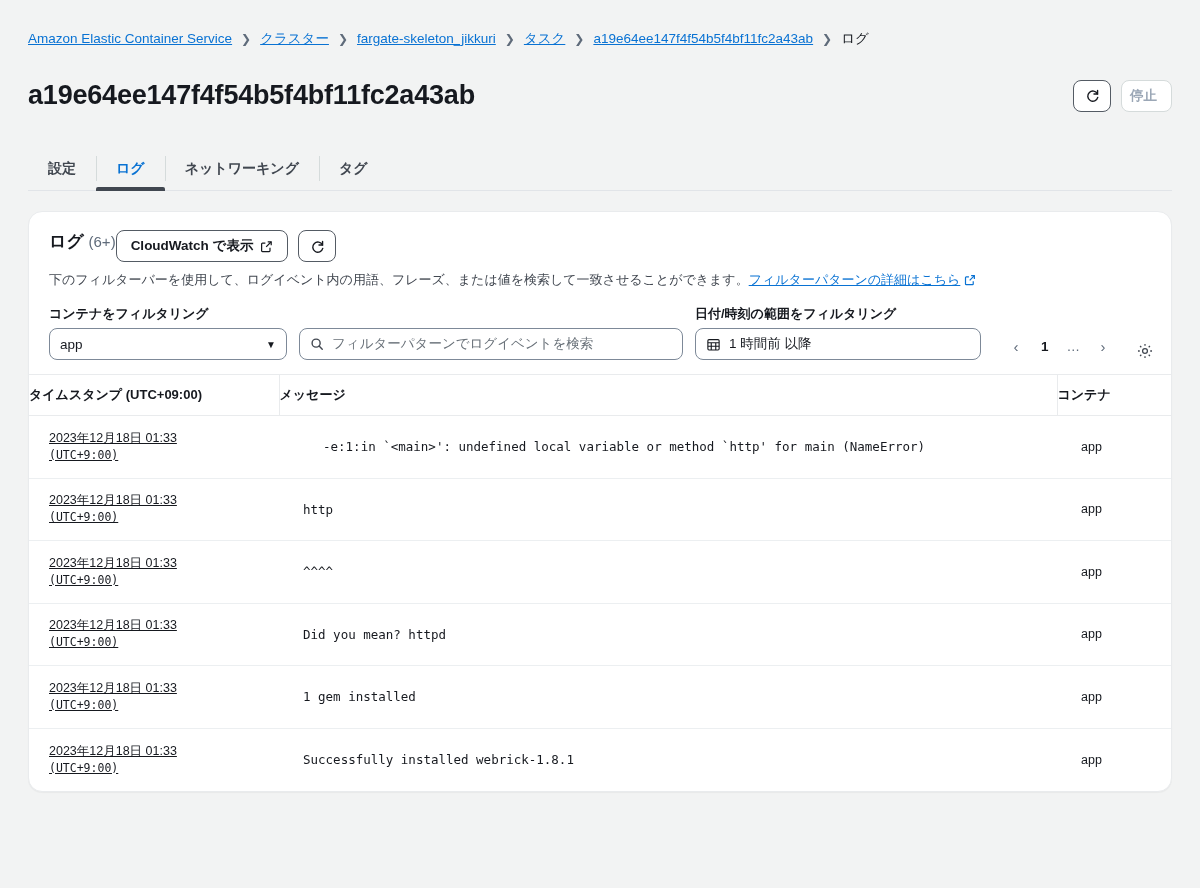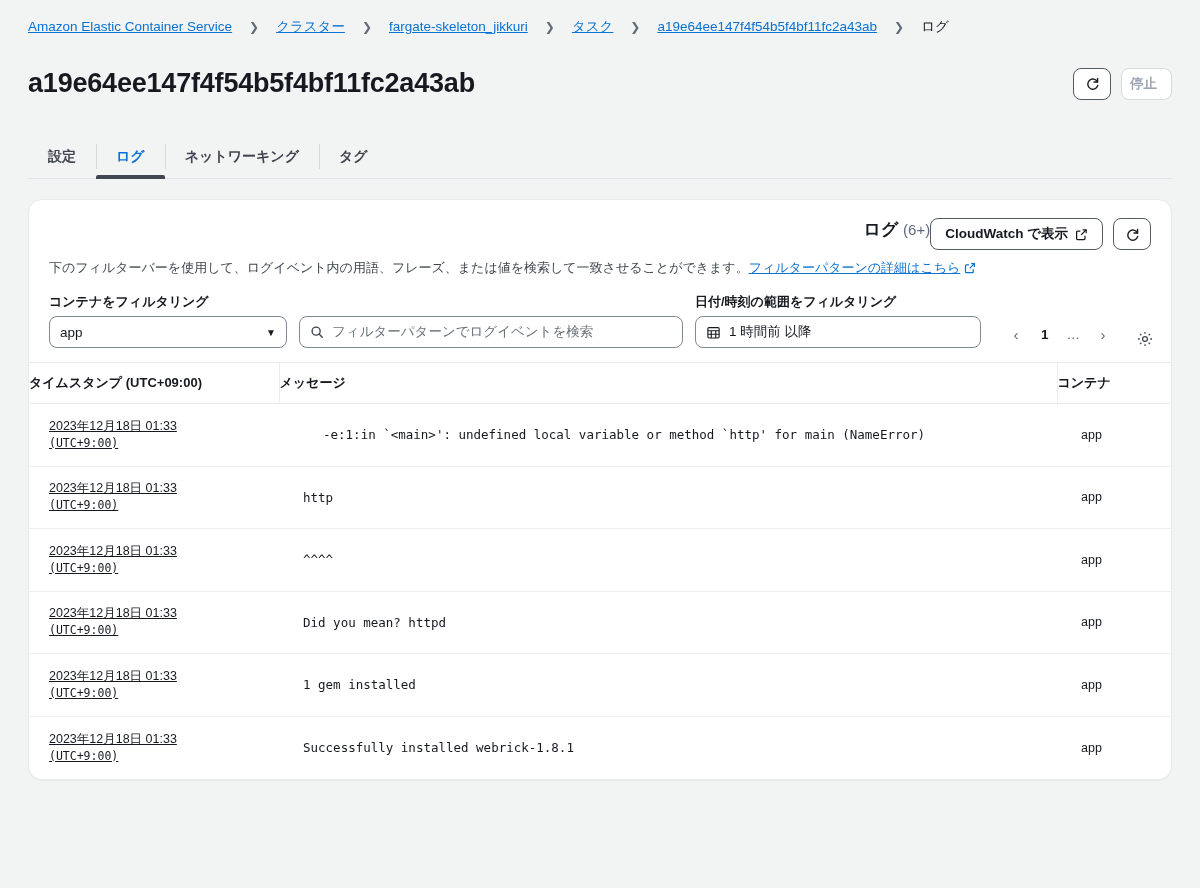--- a/index.html
+++ b/index.html
@@ -8,22 +8,22 @@
     width: 1200px; height: 888px;
     background: #f2f3f3;
     font-family: "Liberation Sans", sans-serif;
     color: #16191f;
     -webkit-font-smoothing: antialiased;
   }
   .page { width: 1200px; height: 888px; position: relative; overflow: hidden; }
 
   
   .breadcrumb {
-    display: flex; align-items: flex-start; gap: 16px;
-    padding: 18px 0 0 28px;
+    display: flex; align-items: flex-start; gap: 8px;
+    padding: 30px 0 0 28px;
     font-size: 13.5px; line-height: 18px;
   }
   .crumb-link { color: #0972d3; text-decoration: underline; cursor: pointer; white-space: nowrap; }
   .crumb-current { color: #16191f; white-space: nowrap; }
   .crumb-sep { color: #5f6b7a; font-size: 12px; padding: 0 1px; }
 
   
   .title-row {
     display: flex; align-items: center; justify-content: space-between;
     padding: 14px 28px 0 28px;
@@ -75,21 +75,21 @@
   }
 
   
   .card {
     margin: 20px 28px 0 28px;
     background: #fff; border: 1px solid #e9ebed; border-radius: 14px;
     box-shadow: 0 1px 1px rgba(0,0,0,0.04);
     overflow: hidden;
   }
   .card-head { padding: 18px 20px 0 20px; }
-  .card-head-top { display: flex; align-items: flex-start; justify-content: flex-end; }
+  .card-head-top { display: flex; align-items: flex-start; justify-content: flex-start; }
   .card-title { font-size: 17px; font-weight: 700; color: #16191f; }
   .card-title .count { font-weight: 400; color: #5f6b7a; font-size: 15px; }
   .card-actions { display: flex; align-items: center; gap: 10px; }
   .card-desc { font-size: 13px; color: #414750; margin-top: 9px; line-height: 18px; }
   .inline-link { color: #0972d3; text-decoration: underline; cursor: pointer; }
 
   
   .filters {
     display: flex; align-items: flex-end; gap: 12px;
     padding: 16px 20px 14px 20px;

